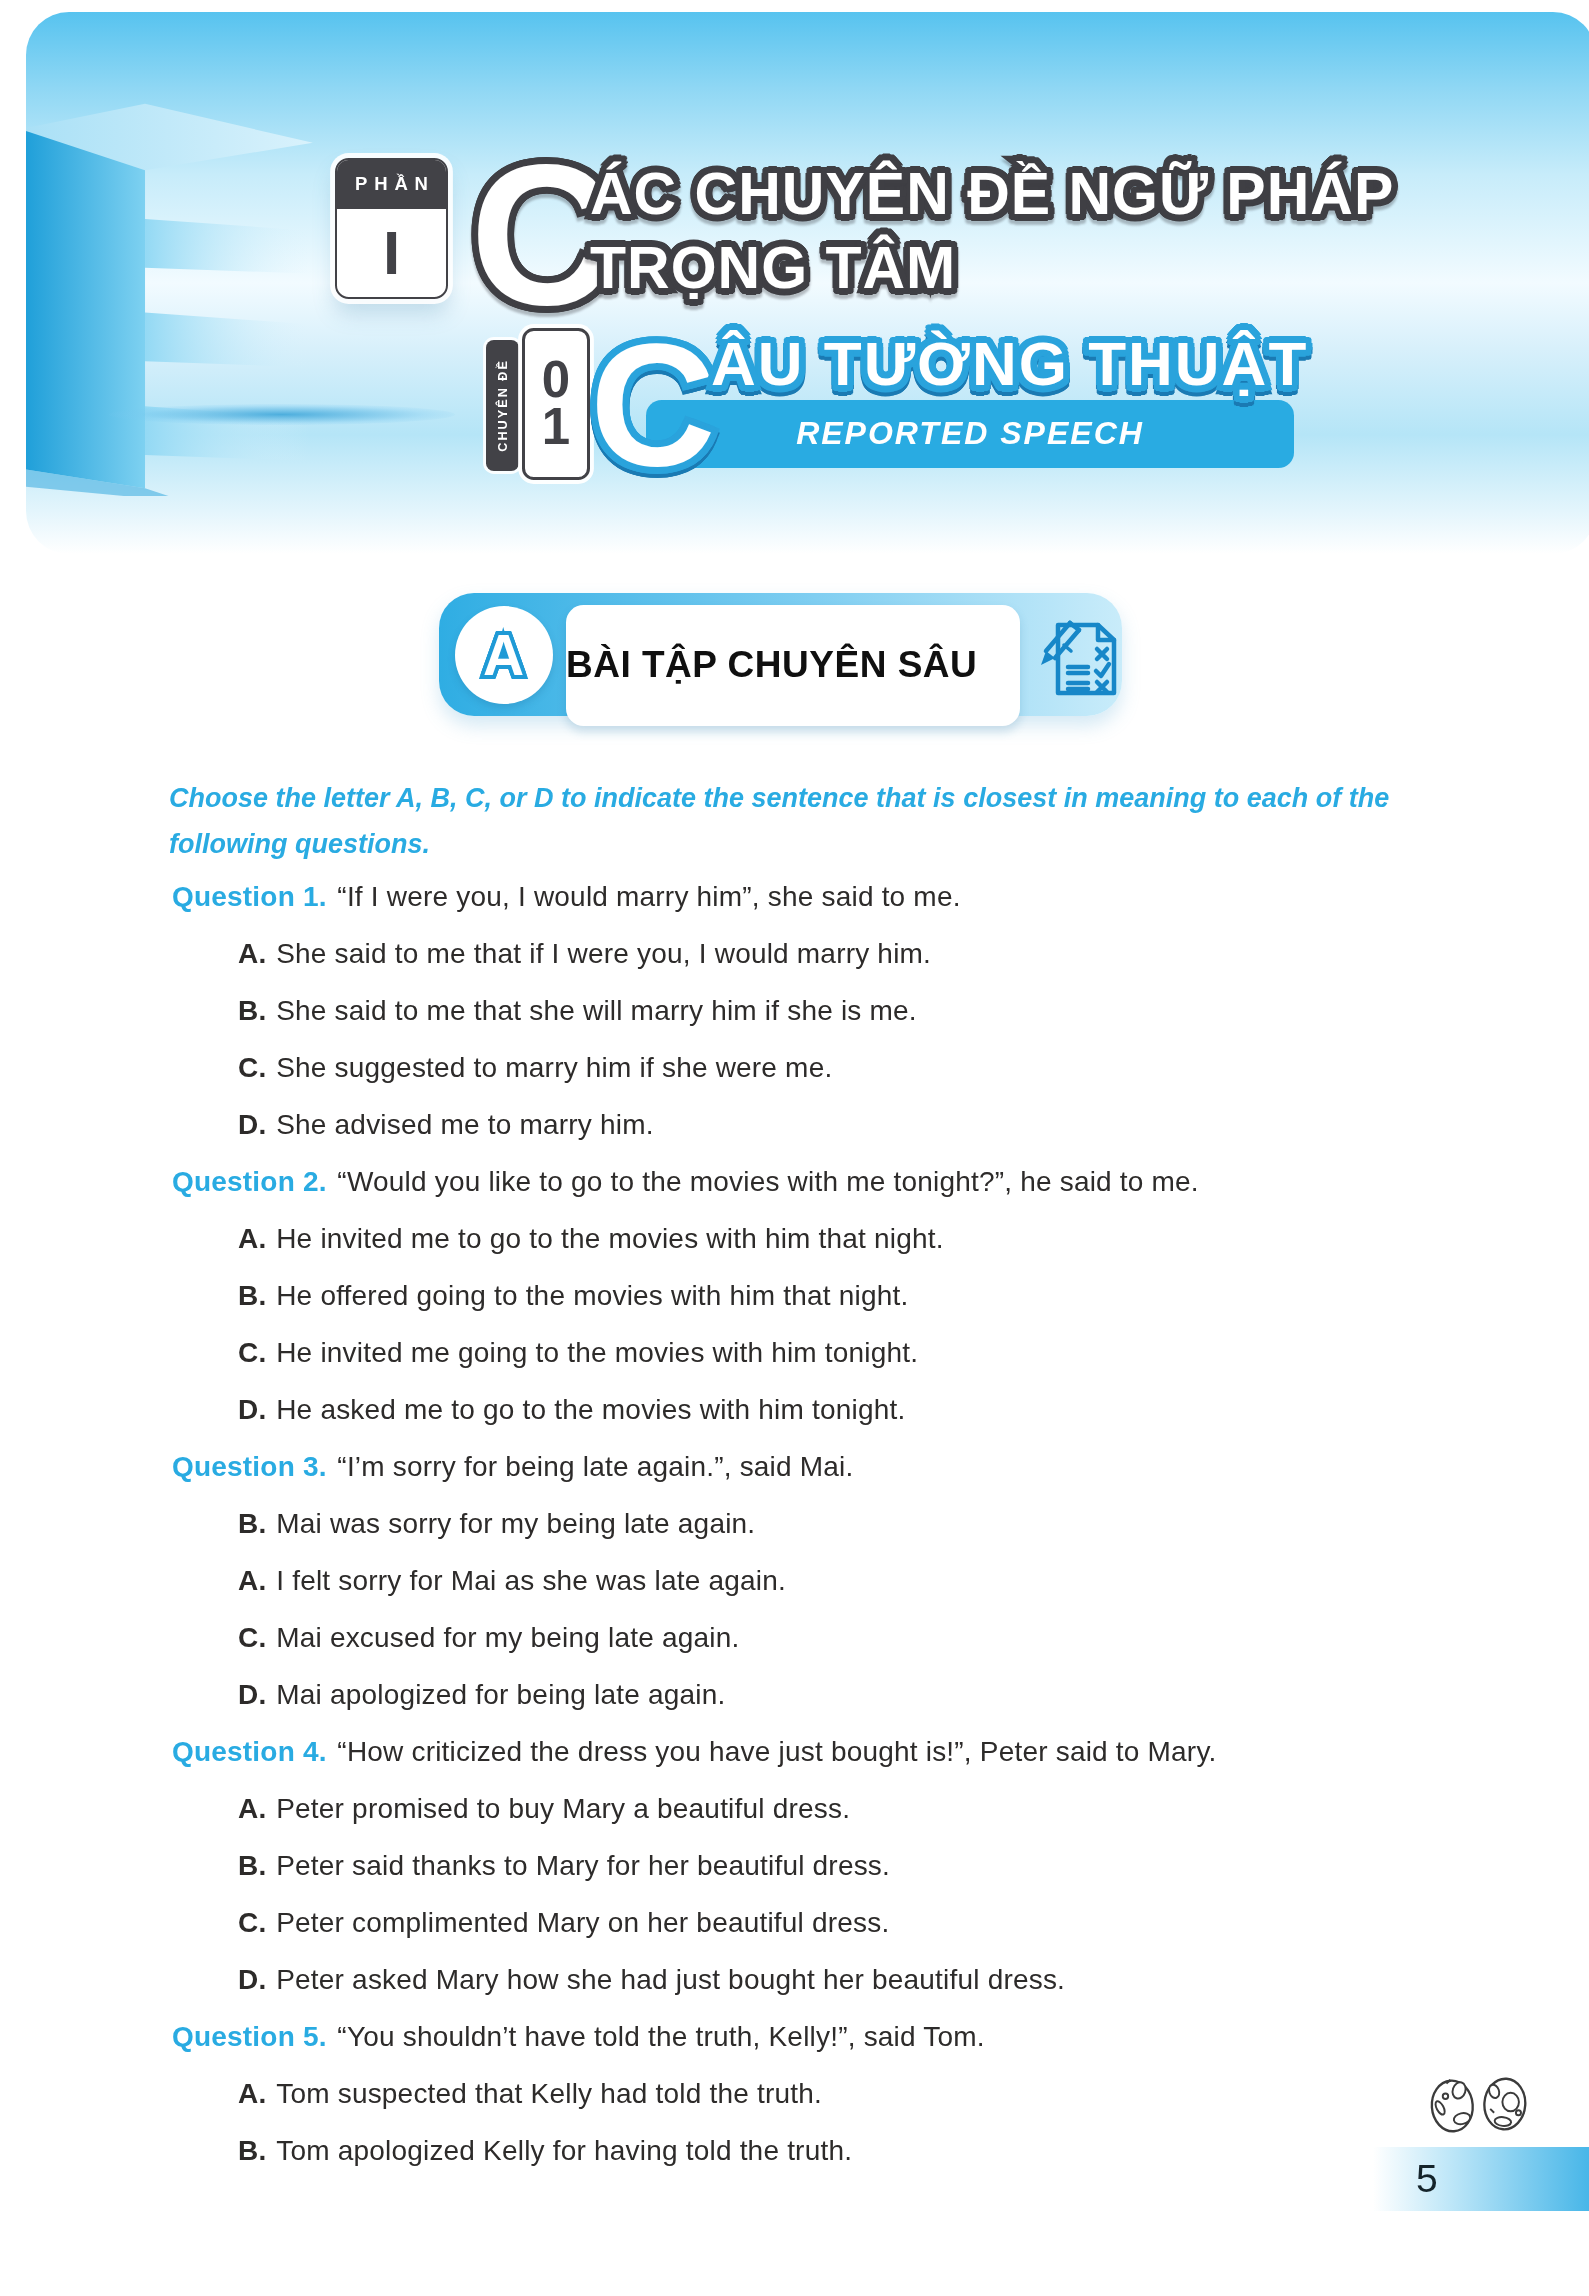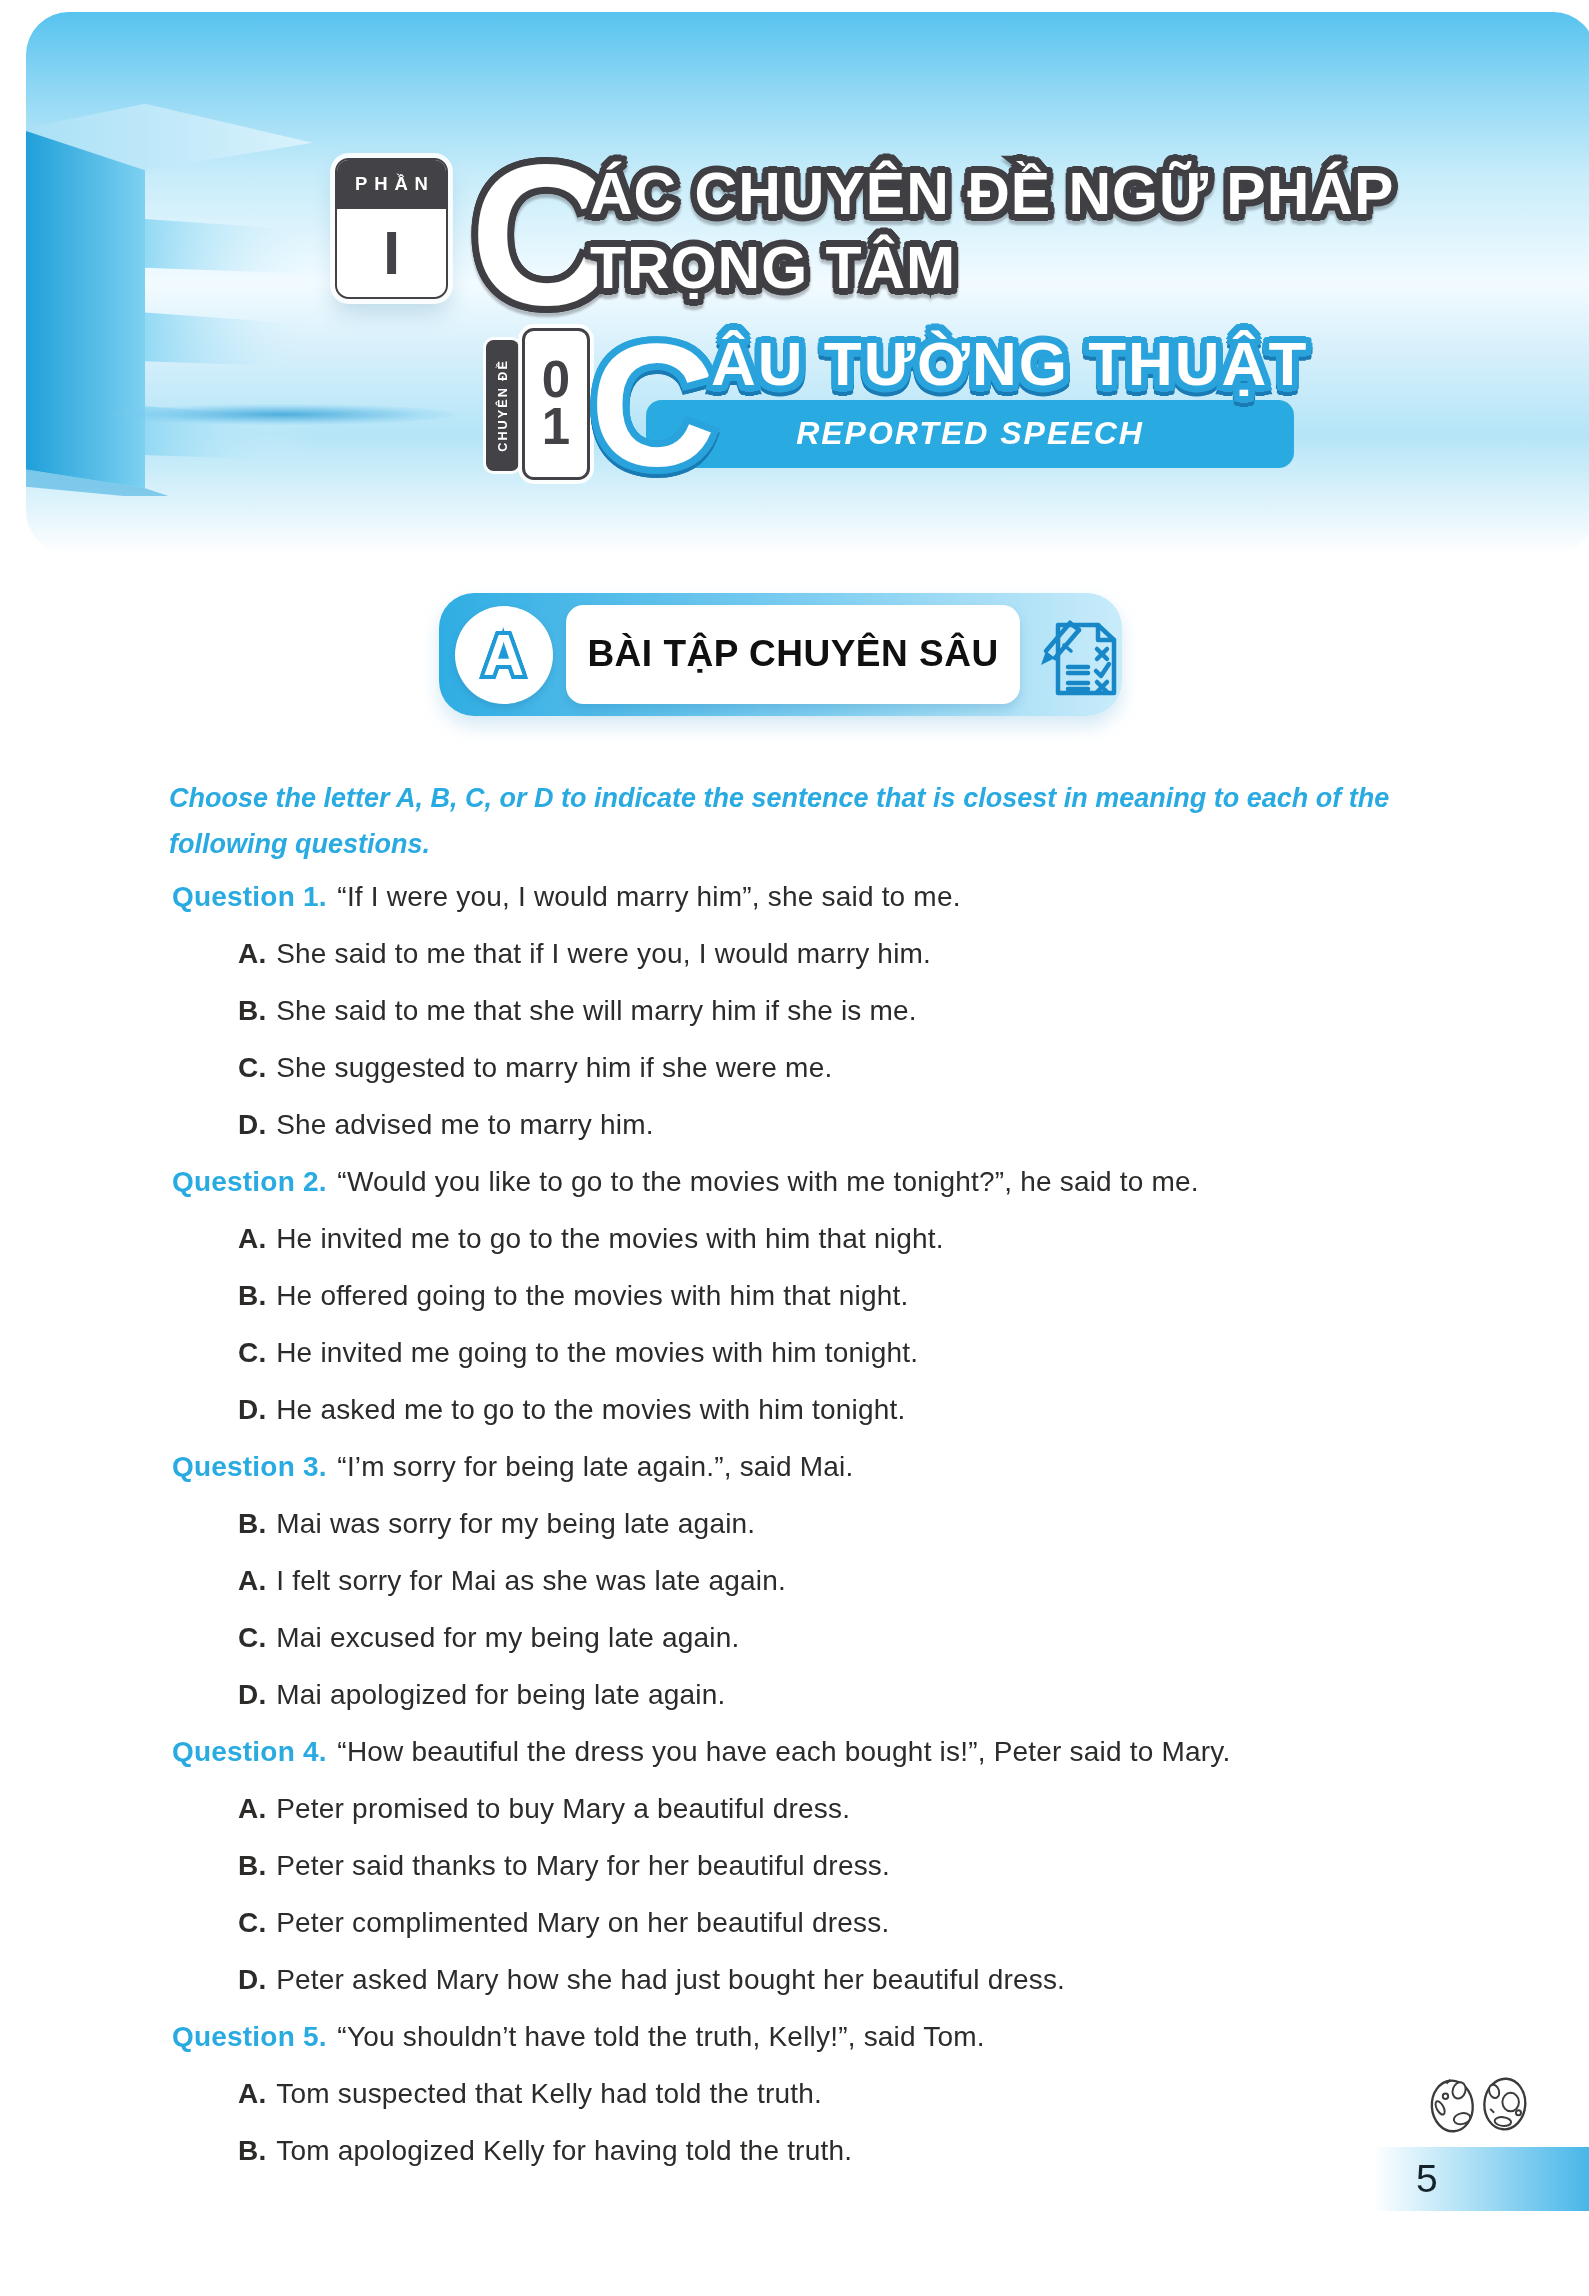--- a/index.html
+++ b/index.html
@@ -58,22 +58,22 @@
 
   
   .section-badge{position:absolute;left:439px;top:593px;width:683px;height:123px;border-radius:35px;
     background:linear-gradient(90deg,#2fade3 0%,#7fcef1 55%,#c9ecfa 100%);
     box-shadow:0 9.8px 17.6px rgba(90,170,215,.25);}
   .a-circle{position:absolute;left:15.6px;top:12.7px;width:98px;height:98px;border-radius:50%;background:#fff;
     display:flex;align-items:center;justify-content:center;box-shadow:0 3.9px 7.8px rgba(30,110,160,.25);}
   .a-circle span{font-size:57px;font-weight:800;color:#fff;-webkit-text-stroke:7.8px #1f9ad6;paint-order:stroke fill;
     text-shadow:3.9px 0 #1f9ad6,2.9px 2.9px #1f9ad6,0 3.9px #1f9ad6,-2.9px 2.9px #1f9ad6,-3.9px 0 #1f9ad6,
       -2.9px -2.9px #1f9ad6,0 -3.9px #1f9ad6,2.9px -2.9px #1f9ad6;}
-  .a-label{position:absolute;left:127px;top:11.7px;width:454px;height:99px;background:#fff;border-radius:17.6px;
-    display:flex;align-items:center;justify-content:center;box-shadow:0 5.9px 9.8px rgba(30,110,160,.18);}
+  .a-label{position:absolute;left:127px;top:11.7px;width:454px;height:121px;background:#fff;border-radius:17.6px;
+    display:flex;align-items:center;box-shadow:0 5.9px 9.8px rgba(30,110,160,.18);}
   .a-label span{font-size:37px;font-weight:800;color:#101010;letter-spacing:0.5px;white-space:nowrap;}
   .a-icon{position:absolute;left:591px;top:13.7px;}
 
   
   .instruction{position:absolute;left:156px;top:762px;width:1346px;margin:13px;
     font-size:27px;line-height:46px;font-weight:700;font-style:italic;color:#29abe2;}
 
   .qlist{position:absolute;left:156px;top:868px;width:1365px;margin-left:16px;}
   .line{height:57px;line-height:57px;white-space:nowrap;font-size:28px;letter-spacing:0.2px;}
   .qlabel{color:#29abe2;font-weight:700;margin-right:10.7px;}
@@ -178,21 +178,21 @@
       <div class="line qline"><span class="qlabel">Question 2.</span><span class="qprompt">“Would you like to go to the movies with me tonight?”, he said to me.</span></div>
       <div class="line oline"><span class="oletter">A.</span><span class="otext">He invited me to go to the movies with him that night.</span></div>
       <div class="line oline"><span class="oletter">B.</span><span class="otext">He offered going to the movies with him that night.</span></div>
       <div class="line oline"><span class="oletter">C.</span><span class="otext">He invited me going to the movies with him tonight.</span></div>
       <div class="line oline"><span class="oletter">D.</span><span class="otext">He asked me to go to the movies with him tonight.</span></div>
       <div class="line qline"><span class="qlabel">Question 3.</span><span class="qprompt">“I’m sorry for being late again.”, said Mai.</span></div>
       <div class="line oline"><span class="oletter">B.</span><span class="otext">Mai was sorry for my being late again.</span></div>
       <div class="line oline"><span class="oletter">A.</span><span class="otext">I felt sorry for Mai as she was late again.</span></div>
       <div class="line oline"><span class="oletter">C.</span><span class="otext">Mai excused for my being late again.</span></div>
       <div class="line oline"><span class="oletter">D.</span><span class="otext">Mai apologized for being late again.</span></div>
-      <div class="line qline"><span class="qlabel">Question 4.</span><span class="qprompt">“How beautiful the dress you have each bought is!”, Peter said to Mary.</span></div>
+      <div class="line qline"><span class="qlabel">Question 4.</span><span class="qprompt">“How criticized the dress you have just bought is!”, Peter said to Mary.</span></div>
       <div class="line oline"><span class="oletter">A.</span><span class="otext">Peter promised to buy Mary a beautiful dress.</span></div>
       <div class="line oline"><span class="oletter">B.</span><span class="otext">Peter said thanks to Mary for her beautiful dress.</span></div>
       <div class="line oline"><span class="oletter">C.</span><span class="otext">Peter complimented Mary on her beautiful dress.</span></div>
       <div class="line oline"><span class="oletter">D.</span><span class="otext">Peter asked Mary how she had just bought her beautiful dress.</span></div>
       <div class="line qline"><span class="qlabel">Question 5.</span><span class="qprompt">“You shouldn’t have told the truth, Kelly!”, said Tom.</span></div>
       <div class="line oline"><span class="oletter">A.</span><span class="otext">Tom suspected that Kelly had told the truth.</span></div>
       <div class="line oline"><span class="oletter">B.</span><span class="otext">Tom apologized Kelly for having told the truth.</span></div>
     </div>
 
   <svg class="eggs" width="109" height="94" viewBox="0 0 112 96" fill="#ffffff" stroke="#3b3b3b" stroke-width="2.4">

